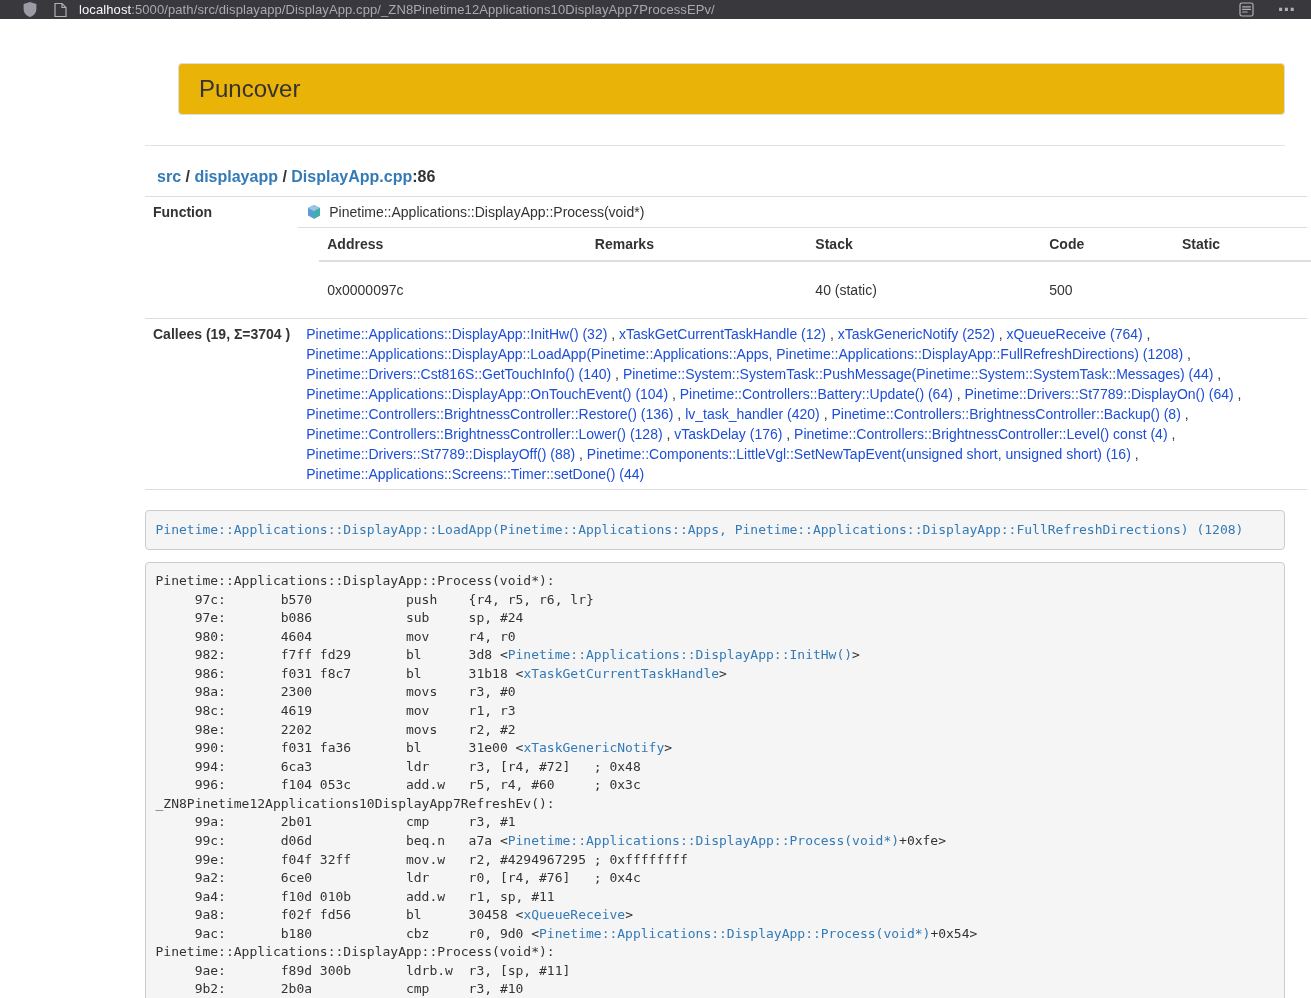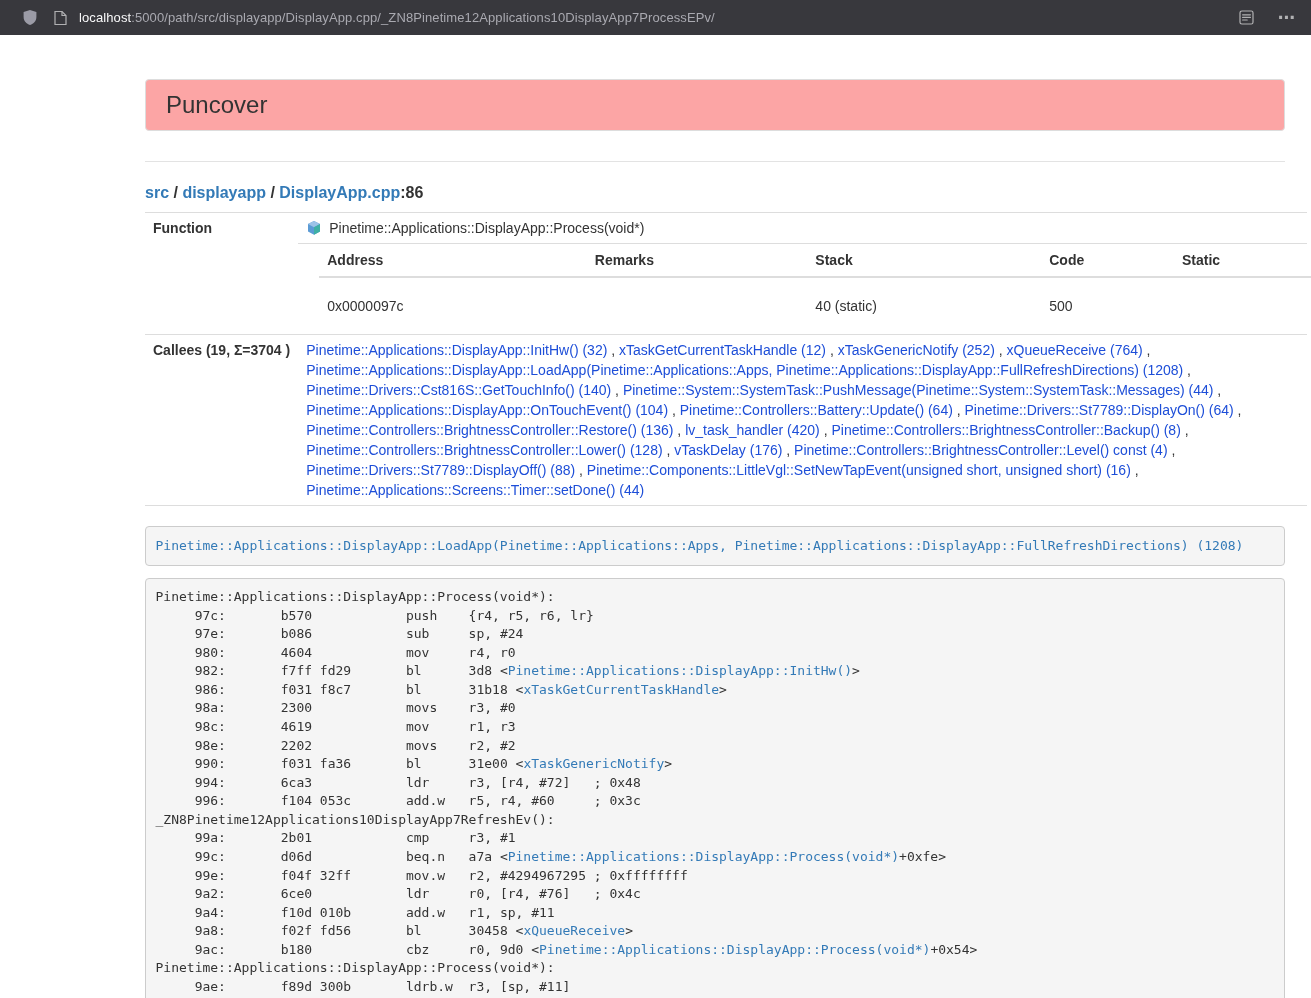--- a/index.html
+++ b/index.html
@@ -6,21 +6,21 @@
   html, body { margin: 0; padding: 0; }
   body {
     width: 1311px; height: 998px; overflow: hidden;
     background: #ffffff; color: #333;
     font-family: "Liberation Sans", "DejaVu Sans", sans-serif;
     font-size: 14px;
   }
 
   
   .topbar {
-    height: 35px; background: #38383d;
+    height: 19px; background: #38383d;
     display: flex; align-items: center;
     padding: 0 12px 0 22px;
   }
   .topbar svg { display: block; }
   .tb-gap { width: 16px; flex: none; }
   .urlbar {
     margin-left: 12px; font-size: 13px; letter-spacing: .1px;
     white-space: nowrap; overflow: hidden; flex: 1;
   }
   .url-host { color: #f9f9fa; }
@@ -29,28 +29,28 @@
   .kebab {
     color: #b1b1b3; font-size: 17px; font-weight: bold; line-height: 1;
     padding: 2px 4px; cursor: default; user-select: none;
   }
 
   
   .container { width: 1140px; margin: 44px 0 0 145px; }
 
   .head-panel {
     border: 1px solid #ddd; border-radius: 4px;
-    padding: 12px 20px; background: #fca5a5;
+    padding: 12px 20px; background: #eab308; margin-left: 33px;
   }
   .head-panel h1 {
     margin: 0; font-size: 24px; line-height: 26px; font-weight: normal; color: #333;
   }
   .container > hr { border: 0; border-top: 1px solid #e3e3e3; margin: 30px 0 22px 0; }
 
-  .breadcrumb { font-size: 16px; font-weight: bold; margin: 0 0 10px 0; line-height: 18px; }
+  .breadcrumb { font-size: 16px; font-weight: bold; margin: 0 0 10px 12px; line-height: 18px; }
   .breadcrumb a { color: #337ab7; text-decoration: none; }
   .bc-sep, .bc-suffix { color: #333; }
 
   a { color: #1d4ed8; text-decoration: none; }
 
   
   table.symtable { width: 100%; border-collapse: collapse; border-bottom: 1px solid #ddd; }
   table.symtable > tbody > tr { border-top: 1px solid #ddd; }
   .symtable th.rowlab {
     width: 152px; text-align: left; vertical-align: top;

